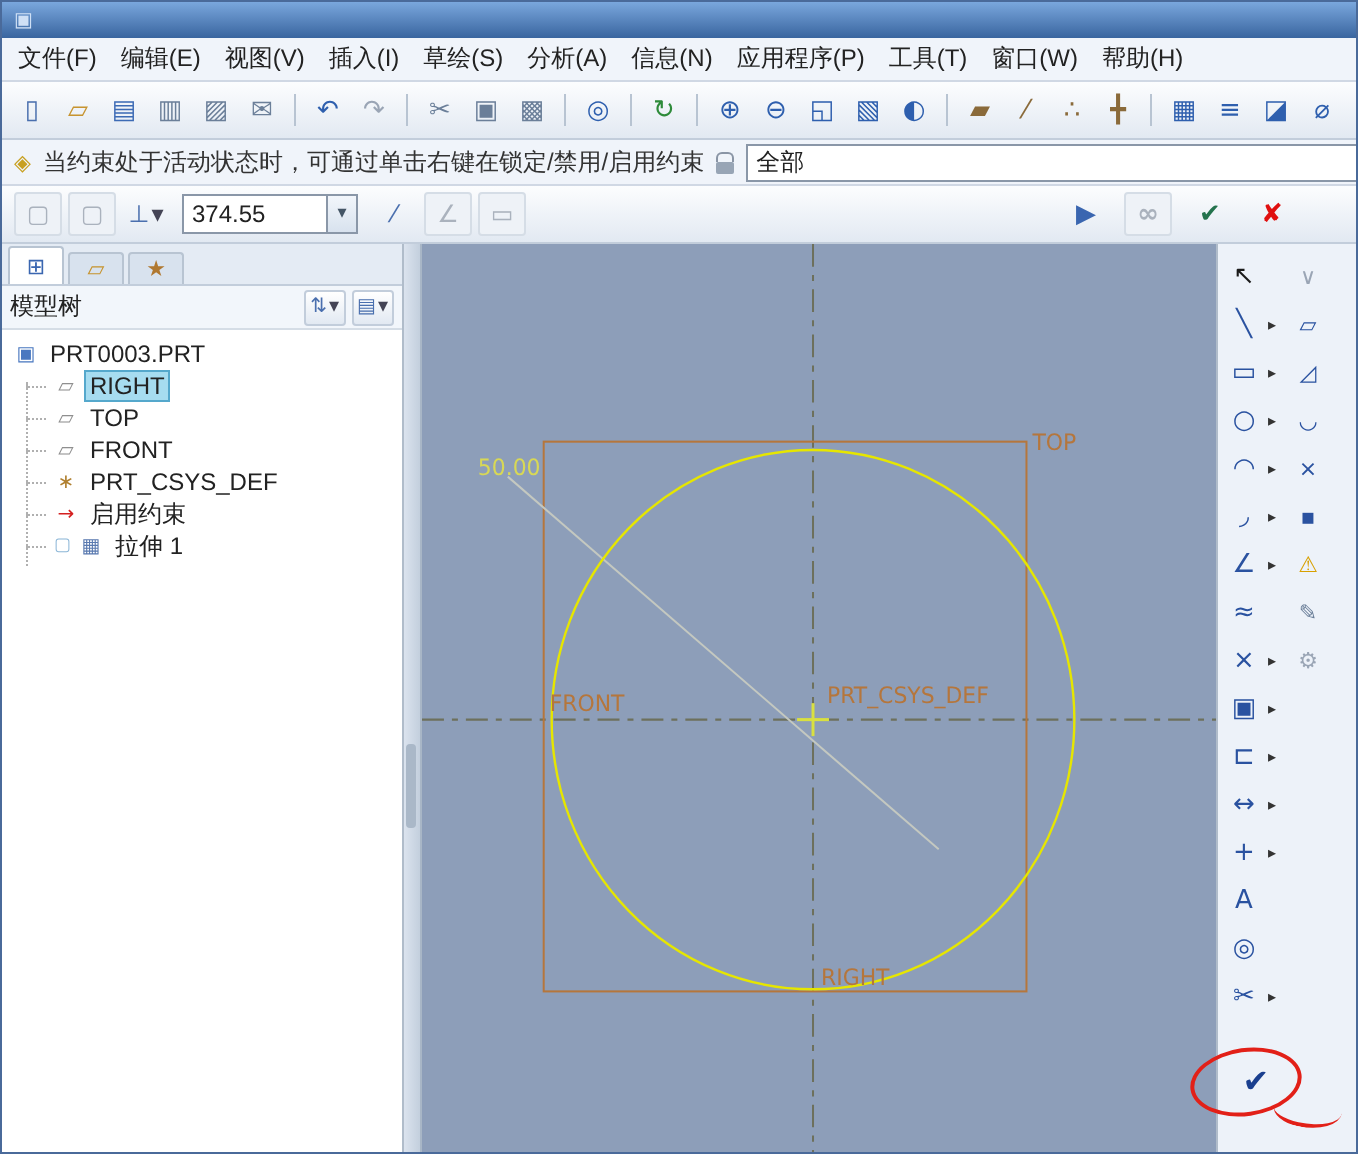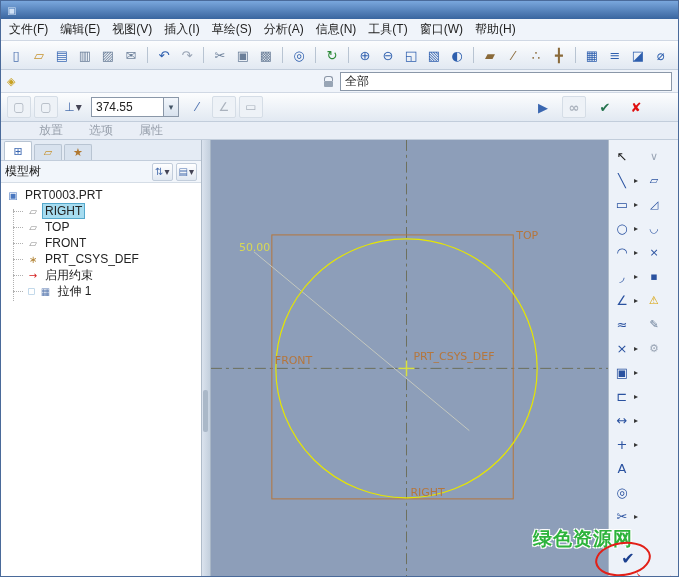--- a/index.html
+++ b/index.html
@@ -136,20 +136,21 @@
 
   <div class="menubar">
 
   <span class="menu-item">文件(F)</span>
       <span class="menu-item">编辑(E)</span>
       <span class="menu-item">视图(V)</span>
       <span class="menu-item">插入(I)</span>
       <span class="menu-item">草绘(S)</span>
       <span class="menu-item">分析(A)</span>
       <span class="menu-item">信息(N)</span>
+      <span class="menu-item">应用程序(P)</span>
       <span class="menu-item">工具(T)</span>
       <span class="menu-item">窗口(W)</span>
       <span class="menu-item">帮助(H)</span>
     </div>
 
   <div class="toolbar1">
 
       <span class="tb-item">
         <span class="glyph" style="color: rgb(74, 111, 174);">▯</span>
       </span>
@@ -278,20 +279,21 @@
         <span class="glyph" style="color: rgb(46, 95, 174);">◪</span>
       </span>
 
       <span class="tb-item">
         <span class="glyph" style="color: rgb(46, 95, 174);">⌀</span>
       </span>
     </div>
 
   <div class="msgbar">
     <span class="msg-icon glyph">◈</span>
+    <span class="msg-text">当约束处于活动状态时，可通过单击右键在锁定/禁用/启用约束</span>
     <span class="lock-icon">
         <span class="lock-shackle"></span>
         <span class="lock-body"></span>
       </span>
     <div class="combo">
       <span class="combo-val">全部</span>
 
     </div>
   </div>
 
@@ -347,26 +349,20 @@
         <span class="db-item">
           <span class="glyph" style="color: rgb(36, 115, 77);">✔</span>
         </span>
 
         <span class="db-item">
           <span class="glyph" style="color: rgb(224, 16, 16);">✘</span>
         </span>
       </div>
   </div>
 
-  <div class="dashtabs">
-
-  <span class="dashtab">放置</span>
-      <span class="dashtab">选项</span>
-      <span class="dashtab">属性</span>
-    </div>
 
   <div class="main">
 
     <div class="leftpanel">
       <div class="paneltabs">
 
           <span class="ptab active">
             <span class="glyph" style="color: rgb(58, 102, 176);">⊞</span>
           </span>
 
@@ -609,18 +605,17 @@
             </span>
             <span class="rt-fly glyph">▸</span>
 
           </div>
         </div>
       <div class="rt-done">
         <span class="glyph">✔</span>
       </div>
     </div>
 
-    <div class="watermark">绿色资源网</div>
     <div class="anno-ellipse"></div>
     <div class="anno-tail"></div>
 
   </div>
 </div>
 
 </body></html>

